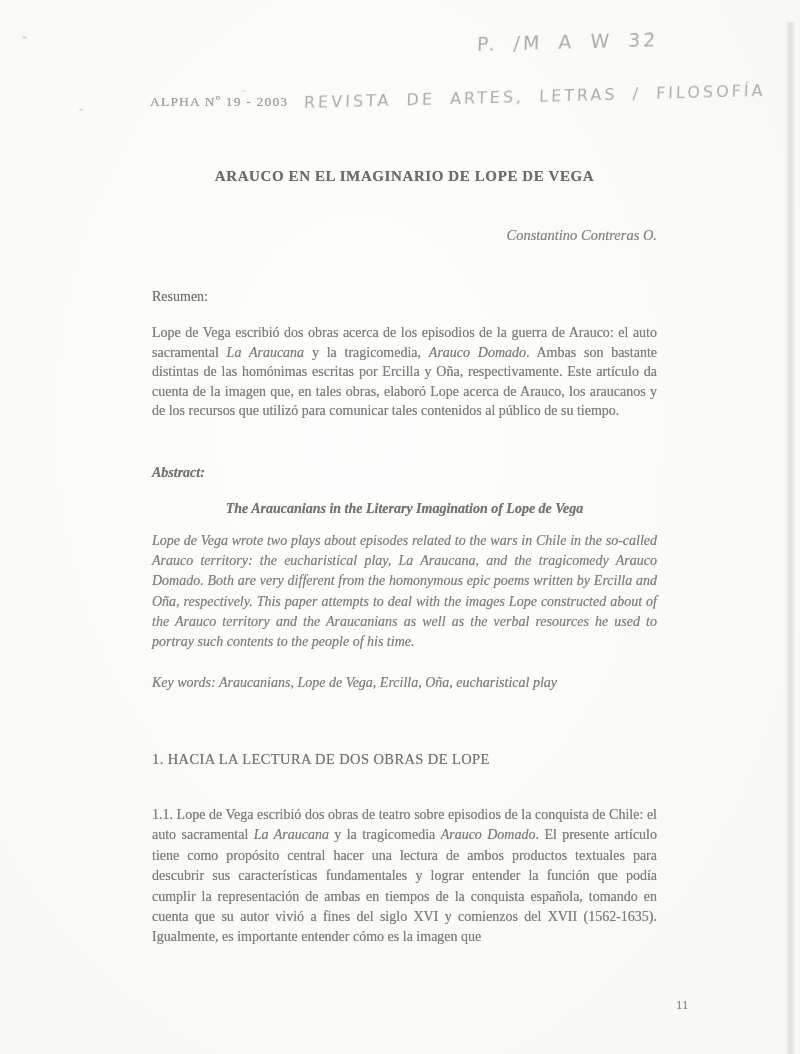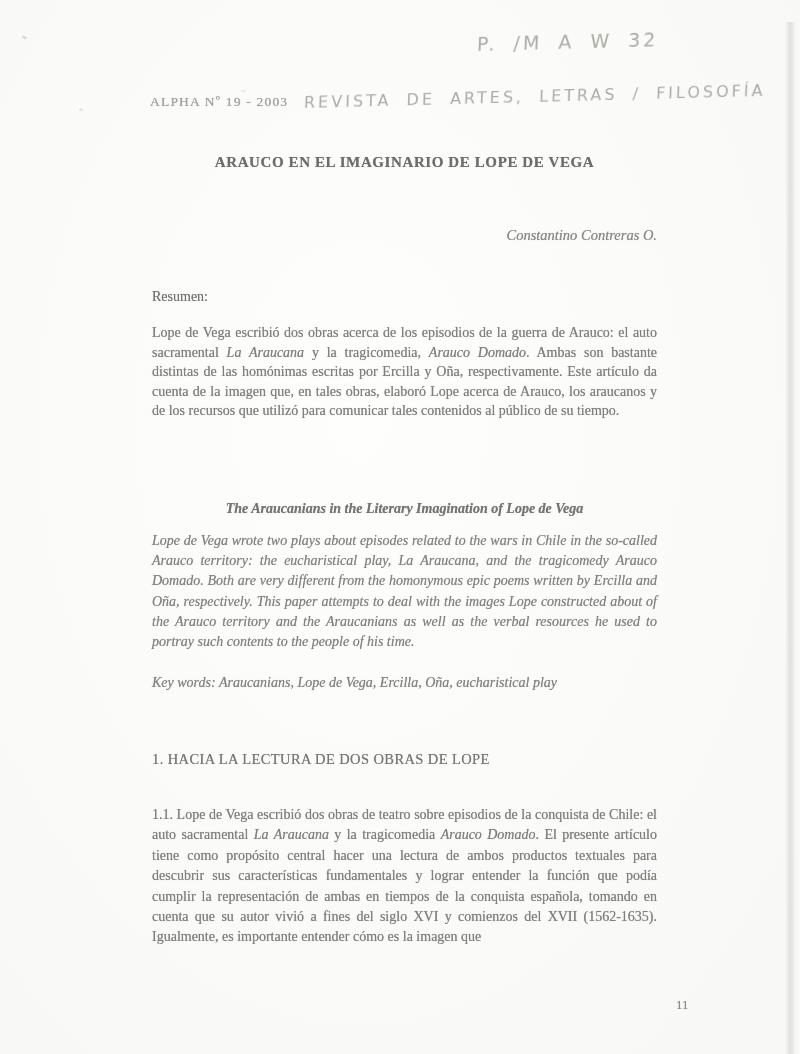--- a/index.html
+++ b/index.html
@@ -49,21 +49,21 @@
     text-align:center;
   }
   .journal-hand{
     display:inline-block; margin-left:12px; font-size:16px; vertical-align:-2px;
   }
 
   .blk{position:absolute; left:152px; width:505px;}
   .soft{text-shadow:0 0 .7px rgba(125,125,120,.75);}
 
   .title{
-    top:154px; text-align:center; font-weight:bold;
+    top:168px; text-align:center; font-weight:bold;
     font-size:15px; letter-spacing:.6px; color:#6e6e68;
   }
   .author{
     top:227px; text-align:right; font-style:italic; font-size:14.5px; color:#8a8a84;
   }
   .resumen-label{top:289px; font-size:14px; font-weight:normal; color:#75756f;}
   .para{
     font-size:14px; line-height:19.6px; text-align:justify; color:#80807a;
   }
   .resumen-p{top:309px;}
@@ -102,20 +102,21 @@
 
   <div class="blk title soft">ARAUCO EN EL IMAGINARIO DE LOPE DE VEGA</div>
 
   <div class="blk author soft">Constantino Contreras O.</div>
 
   <div class="blk resumen-label soft">Resumen:</div>
 
   <p class="blk para resumen-p soft"><span>Lope de Vega escribió dos obras acerca de los episodios de la guerra de Arauco: el auto sacramental </span><i>La Araucana</i><span> y la tragicomedia, </span><i>Arauco Domado</i><span>. Ambas son bastante distintas de las homónimas escritas por Ercilla y Oña, respectivamente. Este artículo da cuenta de la imagen que, en tales obras, elaboró Lope acerca de Arauco, los araucanos y de los recursos que utilizó para comunicar tales contenidos al público de su tiempo.</span></p>
 
 
+  <div class="blk abstract-label soft">Abstract:</div>
 
   <div class="blk abstract-title soft">The Araucanians in the Literary Imagination of Lope de Vega</div>
 
   <p class="blk para abstract-p soft">Lope de Vega wrote two plays about episodes related to the wars in Chile in the so-called Arauco territory: the eucharistical play, La Araucana, and the tragicomedy Arauco Domado. Both are very different from the homonymous epic poems written by Ercilla and Oña, respectively. This paper attempts to deal with the images Lope constructed about of the Arauco territory and the Araucanians as well as the verbal resources he used to portray such contents to the people of his time.</p>
 
   <div class="blk keywords soft">Key words: Araucanians, Lope de Vega, Ercilla, Oña, eucharistical play</div>
 
   <div class="blk heading soft">1. HACIA LA LECTURA DE DOS OBRAS DE LOPE</div>
 
   <p class="blk para body-p soft"><span>1.1. Lope de Vega escribió dos obras de teatro sobre episodios de la conquista de Chile: el auto sacramental </span><i>La Araucana</i><span> y la tragicomedia </span><i>Arauco Domado</i><span>. El presente artículo tiene como propósito central hacer una lectura de ambos productos textuales para descubrir sus características fundamentales y lograr entender la función que podía cumplir la representación de ambas en tiempos de la conquista española, tomando en cuenta que su autor vivió a fines del siglo XVI y comienzos del XVII (1562-1635). Igualmente, es importante entender cómo es la imagen que</span></p>

